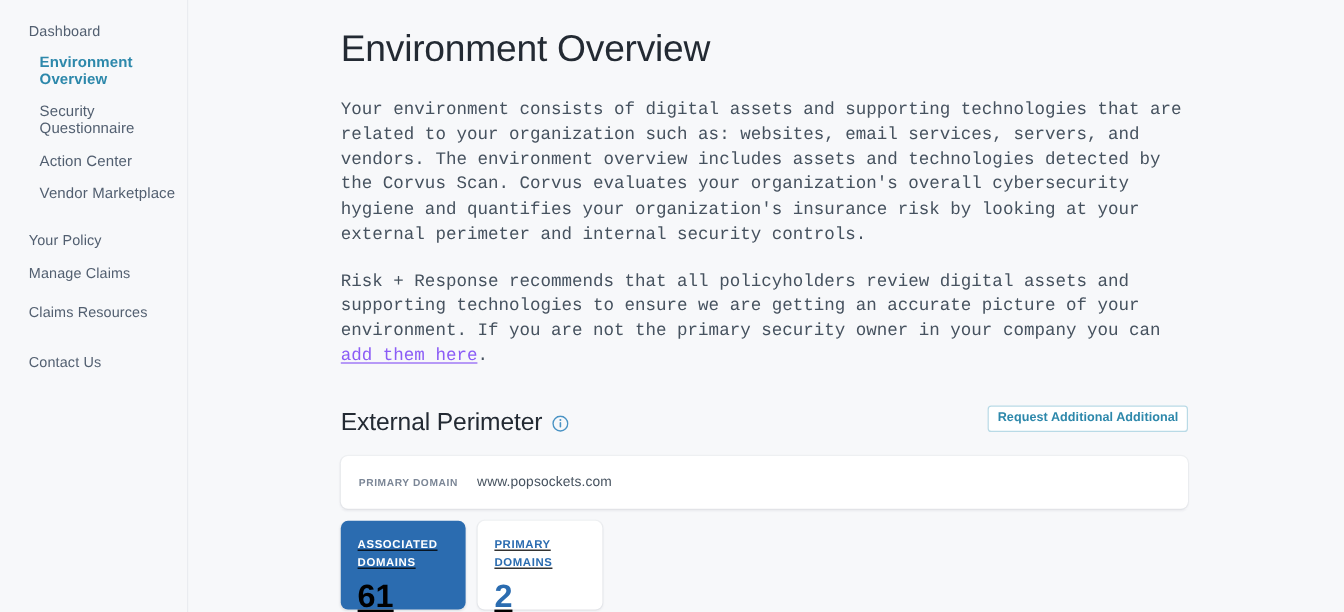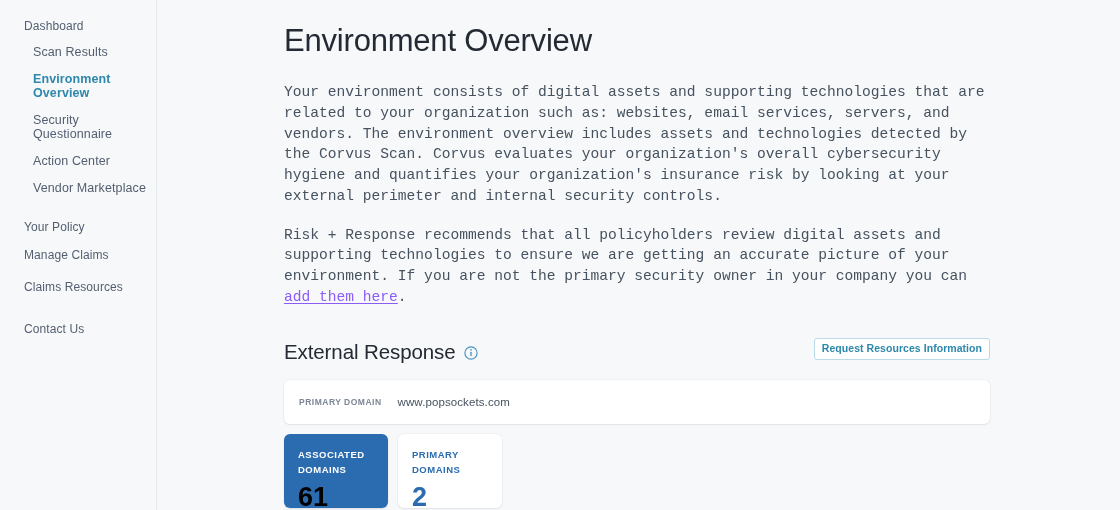--- a/index.html
+++ b/index.html
@@ -93,20 +93,21 @@
     letter-spacing: .5px;
   }
   .pd-value {
     font-size: 11.5px; color: #46525f; margin-left: 16px; letter-spacing: .1px;
   }
 
   .stat-row { display: flex; gap: 10px; margin-top: 10px; }
   .stat-card {
     width: 104px; height: 74px; border-radius: 6px;
     padding: 14px 0 0 14px;
+    text-decoration: underline;
   }
   .stat-card.filled { background: #2b6cb0; box-shadow: 0 1px 2px rgba(36,48,66,.12); }
   .stat-card.plain {
     background: #ffffff;
     box-shadow: 0 1px 2px rgba(36,48,66,.07), 0 0 0 1px rgba(36,48,66,.035);
   }
   .stat-label {
     font-size: 9.5px; font-weight: bold; letter-spacing: .5px;
     line-height: 1.55;
   }
@@ -126,23 +127,20 @@
 
 <div class="app">
 
   <nav class="sidebar">
 
     <div class="nav-top">
       <span>Dashboard</span>
     </div>
 
 
-    <div class="nav-sub">
-      <span>Scan Results</span>
-    </div>
     <div class="nav-sub active">
       <span>Environment Overview</span>
     </div>
     <div class="nav-sub">
       <span>Security Questionnaire</span>
     </div>
     <div class="nav-sub">
       <span>Action Center</span>
     </div>
     <div class="nav-sub">
@@ -171,31 +169,31 @@
   <main class="main">
     <div class="content">
 
       <h1 class="page-title">Environment Overview</h1>
 
       <p class="para">Your environment consists of digital assets and supporting technologies that are related to your organization such as: websites, email services, servers, and vendors. The environment overview includes assets and technologies detected by the Corvus Scan. Corvus evaluates your organization's overall cybersecurity hygiene and quantifies your organization's insurance risk by looking at your external perimeter and internal security controls.</p>
 
       <p class="para second"><span>Risk + Response recommends that all policyholders review digital assets and supporting technologies to ensure we are getting an accurate picture of your environment. If you are not the primary security owner in your company you can </span><a class="inline-link" href="#">add them here</a><span>.</span></p>
 
       <div class="section-head">
-        <h2 class="section-title">External Response</h2>
+        <h2 class="section-title">External Perimeter</h2>
 
         <span class="info-icon">
           <svg width="14" height="14" viewBox="0 0 16 16" aria-hidden="true">
             <circle cx="8" cy="8" r="7" fill="none" stroke="#4a93c4" stroke-width="1.3"></circle>
             <circle cx="8" cy="4.5" r="0.95" fill="#4a93c4"></circle>
             <rect x="7.25" y="6.5" width="1.5" height="5.1" rx="0.7" fill="#4a93c4"></rect>
           </svg>
         </span>
 
-        <button class="req-btn">Request Resources Information</button>
+        <button class="req-btn">Request Additional Additional</button>
       </div>
 
       <div class="card primary-domain-card">
         <span class="pd-label">PRIMARY DOMAIN</span>
         <span class="pd-value">www.popsockets.com</span>
       </div>
 
       <div class="stat-row">
         <div class="stat-card filled">
           <div class="stat-label">

